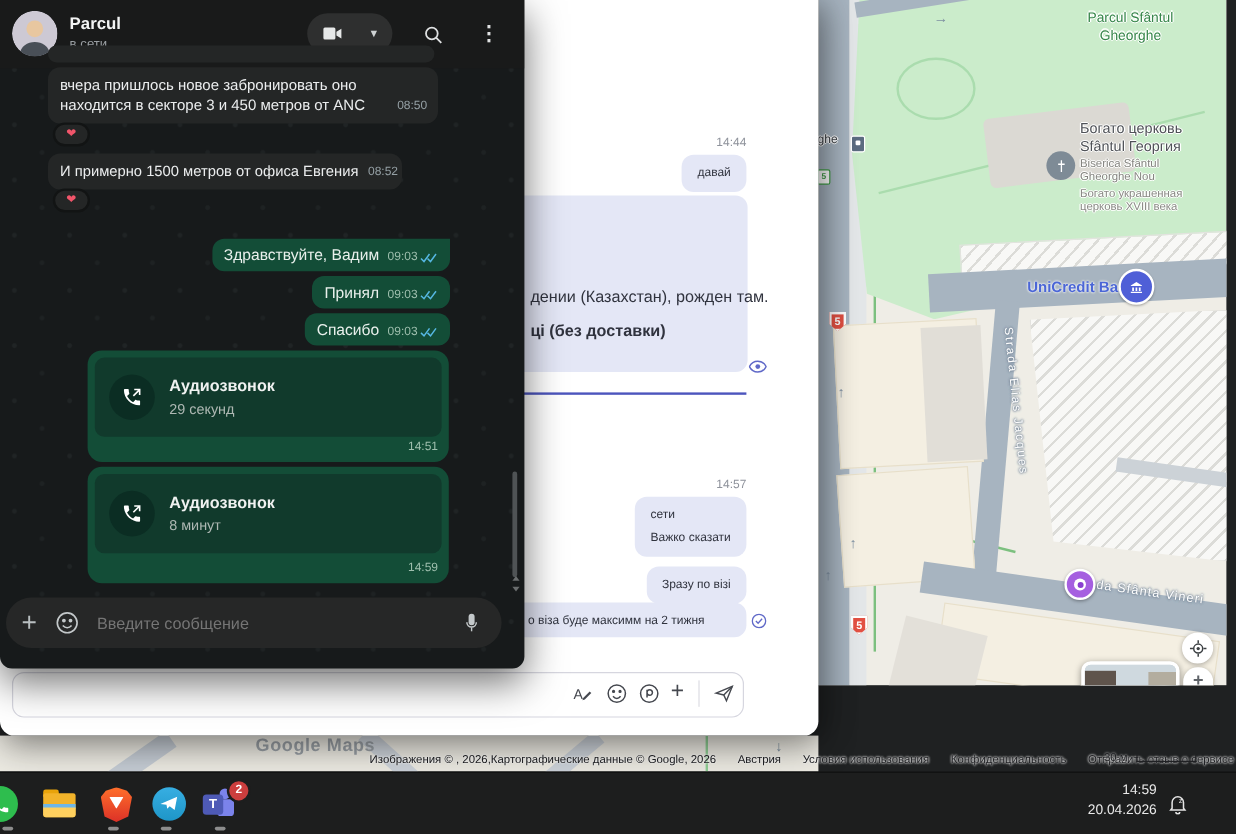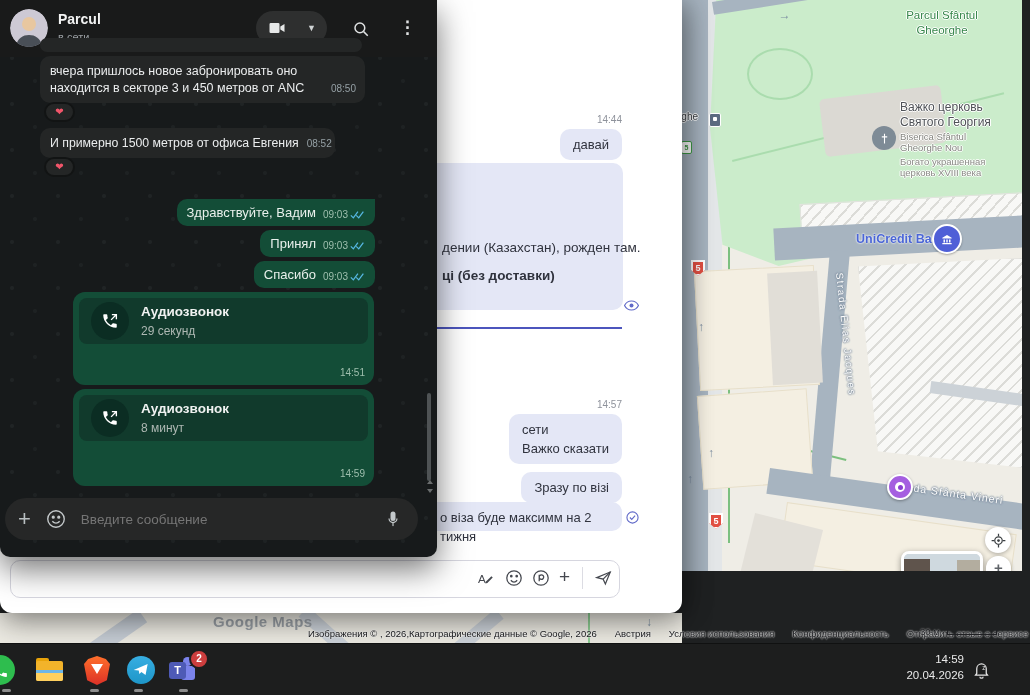--- a/index.html
+++ b/index.html
@@ -14,40 +14,40 @@
   .halo-d{text-shadow:0 0 2px #79899a,0 0 2px #79899a,0 0 2px #79899a;}
   .hatch{background:repeating-linear-gradient(135deg,#dcdcd8 0 2px,#f8f8f6 2px 9px);}
   .mapbtn{background:#fff;box-shadow:0 1px 4px rgba(0,0,0,.3);color:#5f6368;}
   .shield5{width:14px;height:16px;background:#e25043;border:2px solid #fff;
     clip-path:polygon(0 0,100% 0,100% 62%,50% 100%,0 62%);
     color:#fff;font-size:9px;font-weight:bold;text-align:center;line-height:12px;box-sizing:border-box;}
   .mini-arrow{color:#7e90a2;font-size:12px;}
   
   #viber{left:0;top:0;width:682px;height:613px;background:#fff;border-radius:0 0 12px 12px;
     box-shadow:0 10px 30px rgba(0,0,0,.35),8px 0 24px rgba(0,0,0,.22);}
-  .vb{background:#e4e7f6;border-radius:10px;color:#30333e;font-size:13px;line-height:19px;padding:6px 13px;}
+  .vb{background:#e4e7f6;border-radius:10px;color:#30333e;font-size:10px;line-height:19px;padding:6px 13px;}
   .vts{color:#8e929b;font-size:10px;}
   .vicon{color:#45484f;}
   
   #wa{left:0;top:0;width:437px;height:557px;border-radius:0 0 10px 10px;overflow:hidden;
     background:#171a1b;box-shadow:0 12px 32px rgba(0,0,0,.55);}
   #wa-chat-bg{left:0;top:0;width:437px;height:557px;
     background-image:radial-gradient(circle at 12px 12px,#202425 1.5px,transparent 2.5px),
       radial-gradient(circle at 35px 35px,#1e2223 1.5px,transparent 2.5px);
     background-size:46px 46px;}
   #wa-header{left:0;top:0;width:437px;height:57px;background:#191a1a;}
   .ibubble{background:#242626;border-radius:10px;color:#ebedee;font-size:12.5px;line-height:17px;padding:7px 10px;box-sizing:border-box;}
   .obubble{background:#134d37;border-radius:10px;color:#e9f0ec;font-size:13px;padding:6px 10px;
     display:flex;align-items:flex-end;gap:7px;}
   .mtime{color:#95a0a5;font-size:10px;}
   .gtime{color:#9fbfae;font-size:10px;white-space:nowrap;display:flex;align-items:center;gap:2px;}
   .reaction{background:#242626;border:2px solid #121414;border-radius:10px;width:27px;height:16px;
     color:#f1556a;font-size:10px;text-align:center;line-height:16px;}
   .callcard{background:#134d37;border-radius:12px;}
-  .callinner{background:#113a2c;border-radius:8px;position:absolute;left:6px;top:6px;right:6px;display:flex;align-items:center;gap:12px;padding:4px 12px;box-sizing:border-box;}
+  .callinner{background:#113a2c;border-radius:8px;position:absolute;left:6px;top:6px;right:6px;display:flex;align-items:center;gap:12px;padding:14px 12px;box-sizing:border-box;}
   .callicon{width:38px;height:38px;border-radius:50%;background:#0b2d23;display:flex;align-items:center;justify-content:center;}
   
   #taskbar{left:0;top:643px;width:1030px;height:52px;background:#1d1e1e;border-top:1px solid #101111;}
   .tb-underline{position:absolute;top:45px;height:3px;border-radius:2px;background:#8d8d8d;}
   .badge{position:absolute;width:16px;height:16px;border-radius:50%;background:#cc3e3e;border:2px solid #1d1e1e;
     color:#fff;font-size:10px;font-weight:bold;text-align:center;line-height:16px;}
 </style>
 </head>
 <body>
 
@@ -73,22 +73,22 @@
     <div class="abs road" style="left:30px;top:2px;width:130px;height:13px;transform:rotate(-9deg);transform-origin:left top;"></div>
     <div class="abs mini-arrow" style="left:100px;top:10px;transform:rotate(90deg);">↑</div>
 
     <div class="abs" style="left:140px;top:92px;width:122px;height:58px;background:#dbd9d3;border-radius:5px;transform:rotate(-7deg);"></div>
     <div class="abs" style="left:190px;top:126px;width:24px;height:24px;border-radius:50%;background:#7e8b96;display:flex;align-items:center;justify-content:center;">
       <svg width="13" height="13" viewBox="0 0 24 24">
           <path d="M11 3h2v5h4v2h-4v11h-2V10H7V8h4V3z" fill="#fff"></path>
         </svg>
     </div>
     <div class="abs halo" style="left:218px;top:100px;color:#4f5257;font-size:12px;line-height:14.5px;">
-      <div>Важко церковь</div>
-      <div>Святого Георгия</div>
+      <div>Богато церковь</div>
+      <div>Sfântul Георгия</div>
       <div style="color:#84847f;font-size:9.5px;line-height:11px;padding-top:2px;">
         <div>Biserica Sfântul</div>
         <div>Gheorghe Nou</div>
       </div>
       <div style="color:#8a8a85;font-size:9.5px;line-height:11px;padding-top:3px;">
         <div>Богато украшенная</div>
         <div>церковь XVIII века</div>
       </div>
     </div>
 

